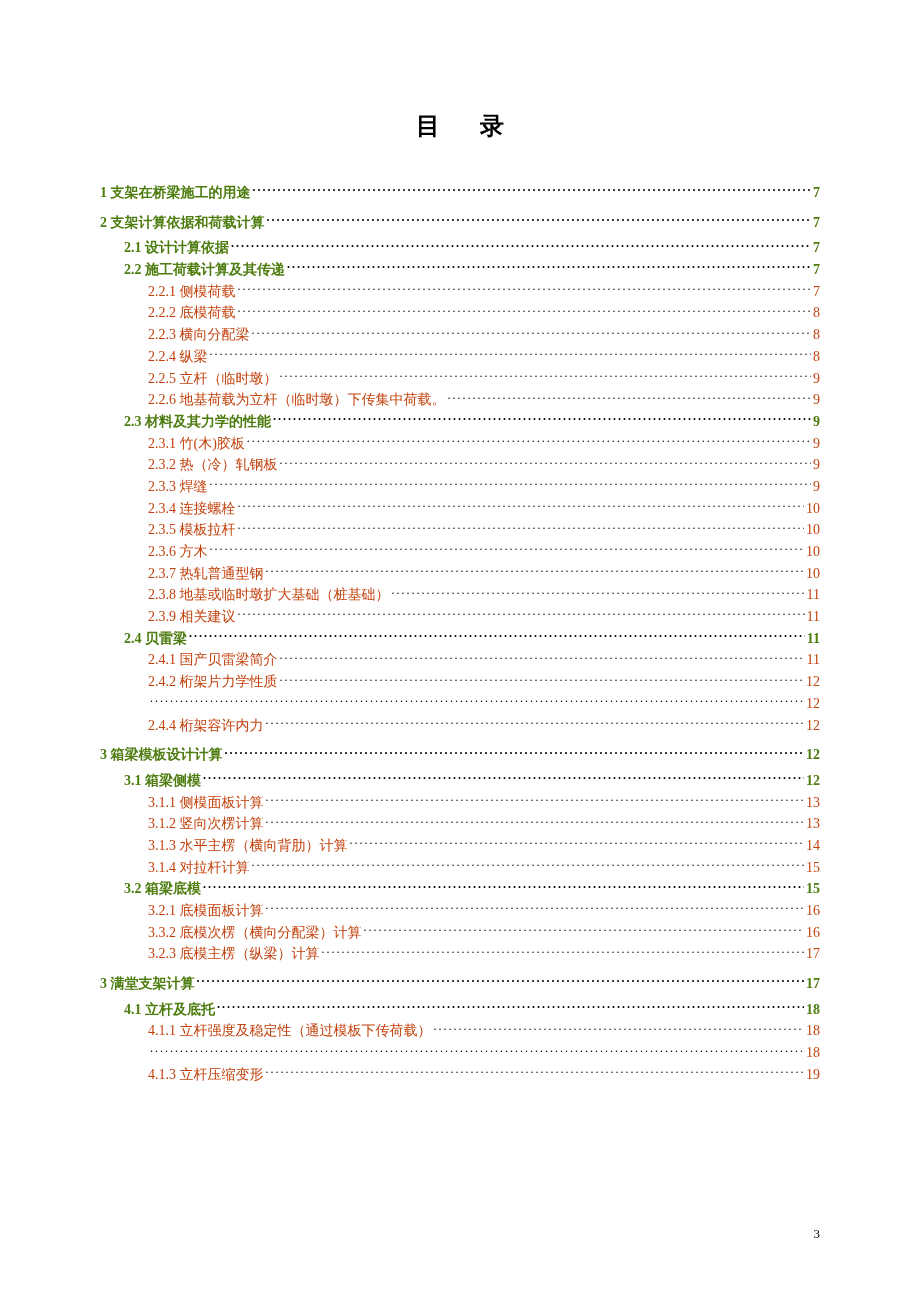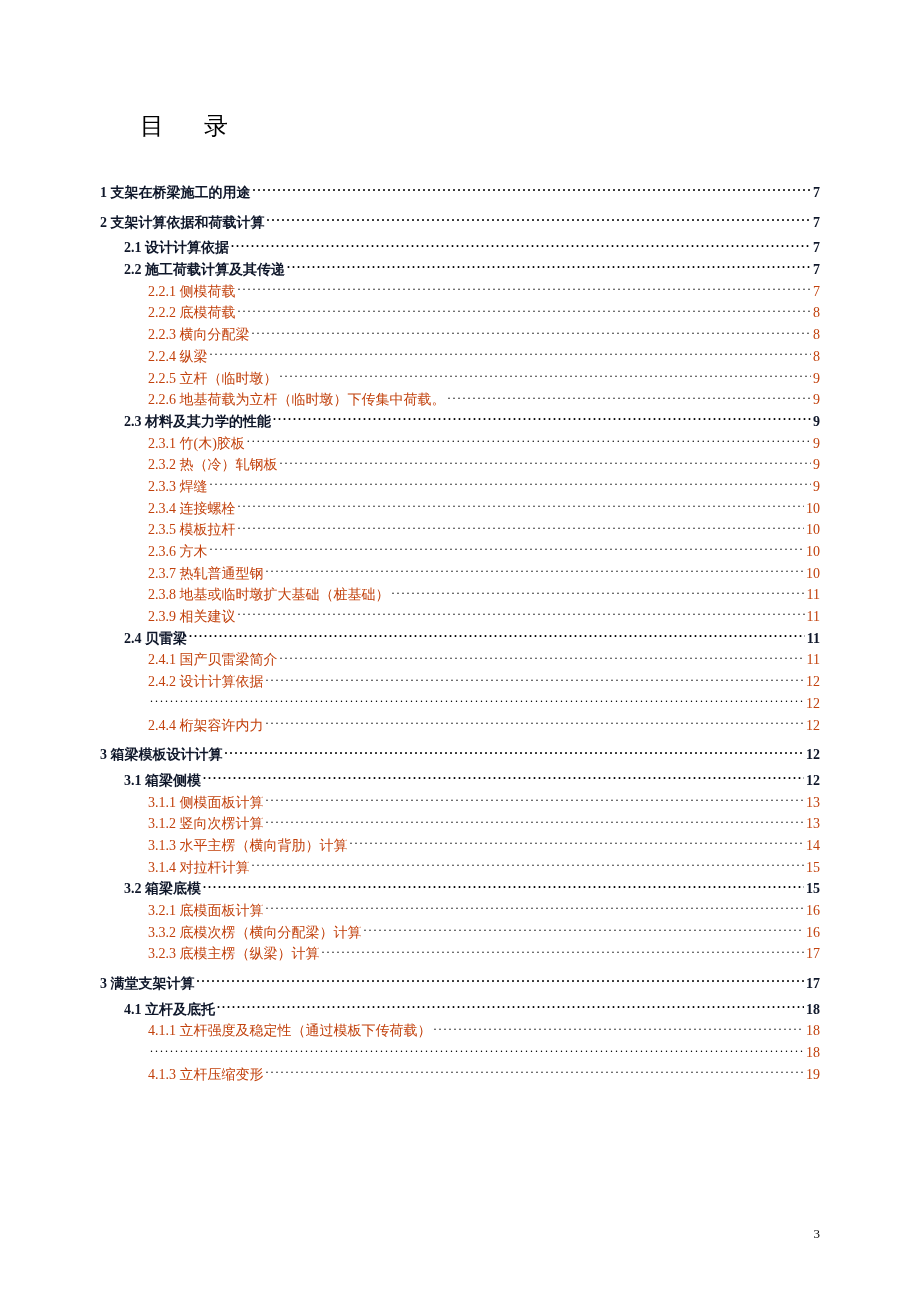--- a/index.html
+++ b/index.html
@@ -5,34 +5,34 @@
     * { margin: 0; padding: 0; box-sizing: border-box; }
     body {
       width: 920px;
       height: 1302px;
       background: #fff;
       font-family: "SimSun", "宋体", serif;
       padding: 110px 100px 40px 100px;
       position: relative;
     }
     .title {
-      text-align: left;
+      text-align: center;
       font-size: 24px;
-      font-weight: normal;
+      font-weight: bold;
       letter-spacing: 40px;
       margin-bottom: 40px;
       padding-left: 40px;
     }
     .toc { width: 100%; }
     .toc-row {
       display: flex;
       align-items: baseline;
       line-height: 1.55;
       font-size: 14px;
-      color: #0f172a;
+      color: #4d7c0f;
     }
     .toc-row.h1 {
       font-weight: bold;
       margin-top: 8px;
       margin-bottom: 4px;
     }
     .toc-row.h2 {
       font-weight: bold;
       padding-left: 24px;
       justify-content: center;
@@ -179,21 +179,21 @@
       <span class="toc-label">2.4 贝雷梁</span>
       <span class="toc-dots"></span>
       <span class="toc-page">11</span>
     </div>
     <div class="toc-row h3">
       <span class="toc-label">2.4.1 国产贝雷梁简介</span>
       <span class="toc-dots"></span>
       <span class="toc-page">11</span>
     </div>
     <div class="toc-row h3">
-      <span class="toc-label">2.4.2 设计计算依据</span>
+      <span class="toc-label">2.4.2 桁架片力学性质</span>
       <span class="toc-dots"></span>
       <span class="toc-page">12</span>
     </div>
     <div class="toc-row h3">
       <span class="toc-dots"></span>
       <span class="toc-page">12</span>
     </div>
     <div class="toc-row h3">
       <span class="toc-label">2.4.4 桁架容许内力</span>
       <span class="toc-dots"></span>

